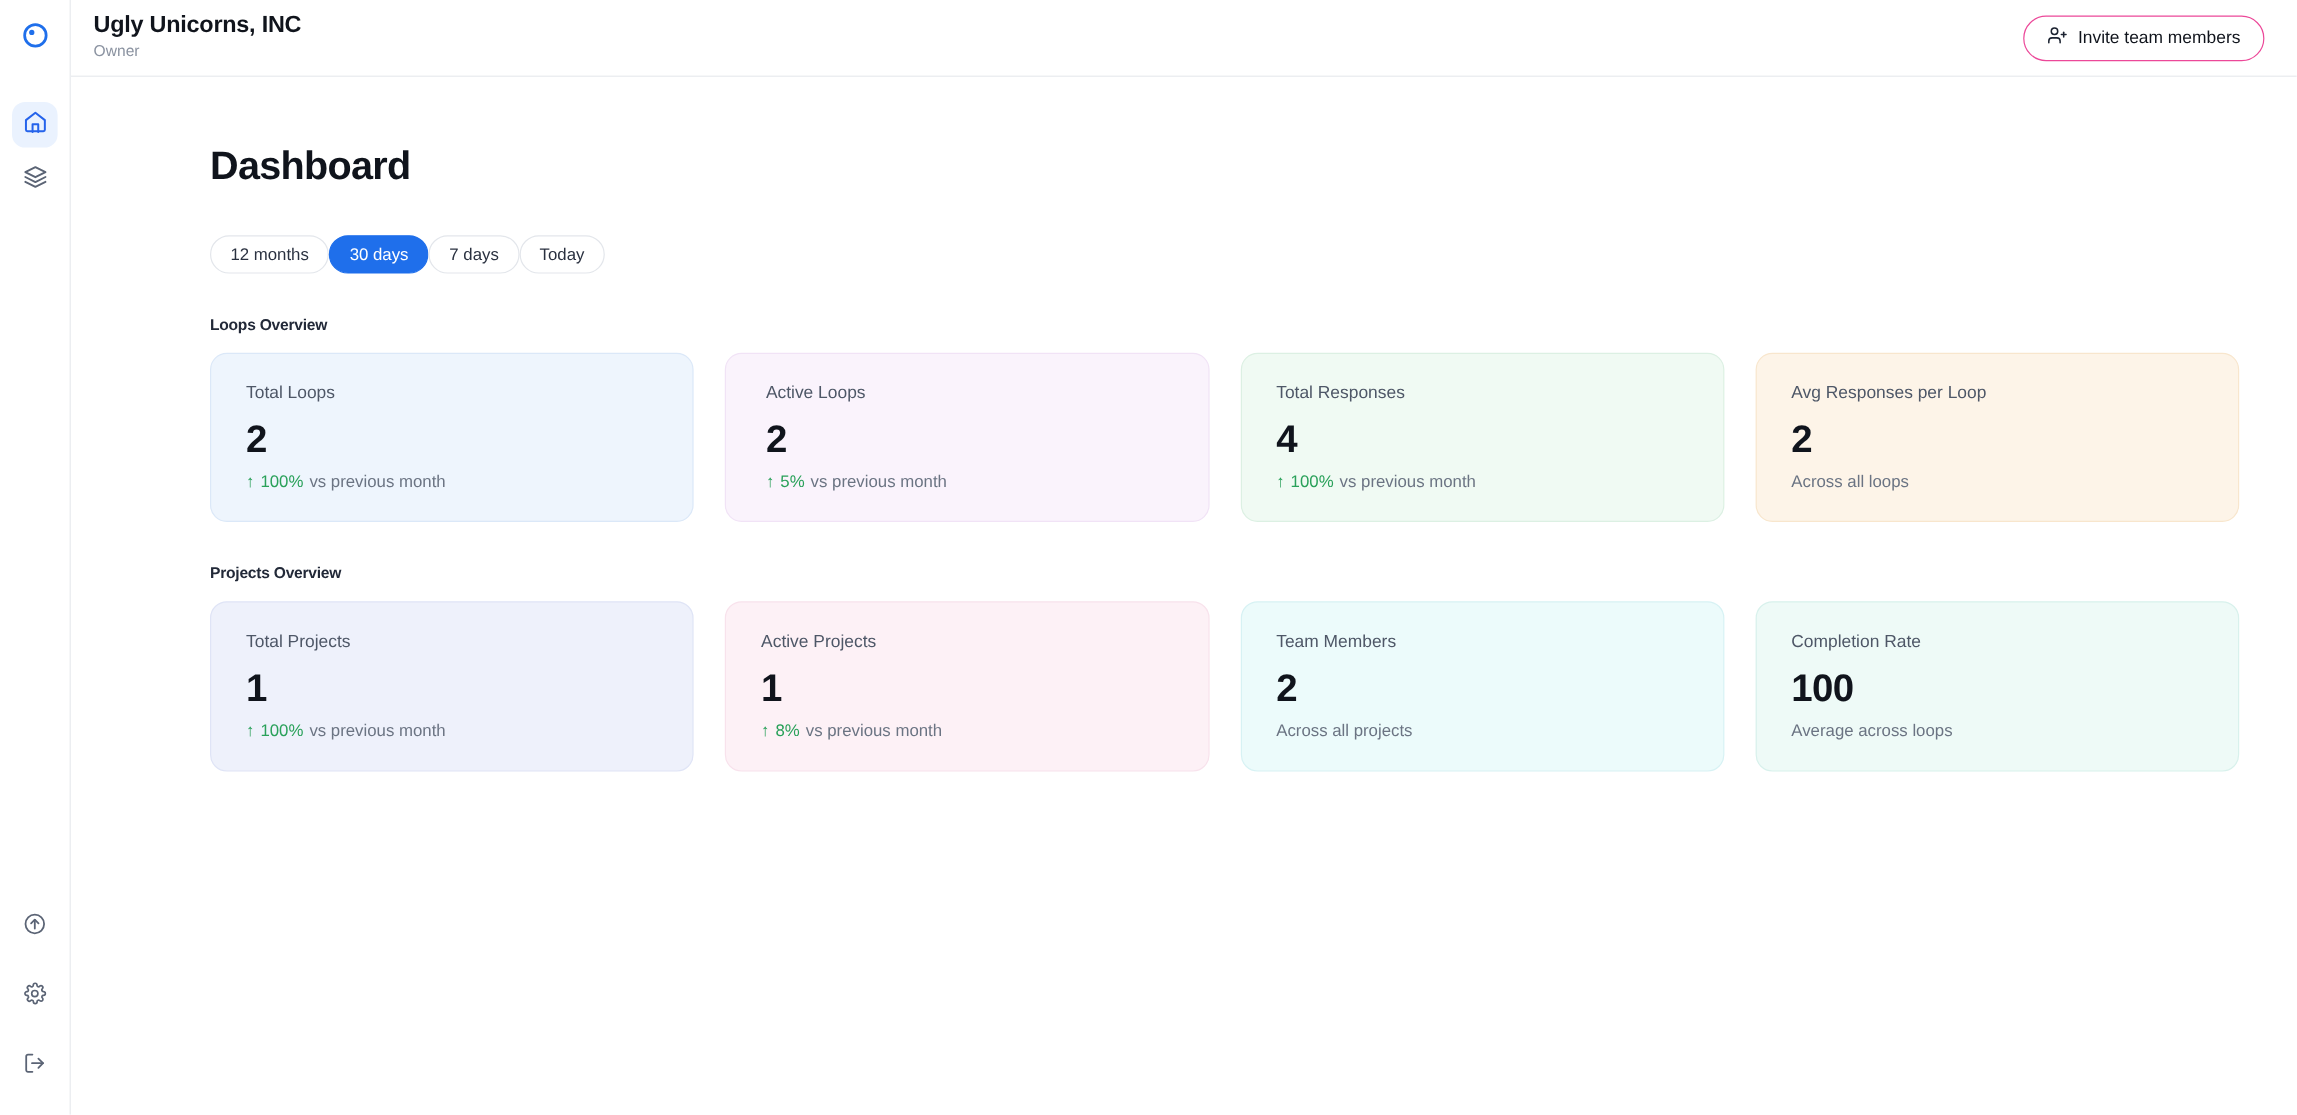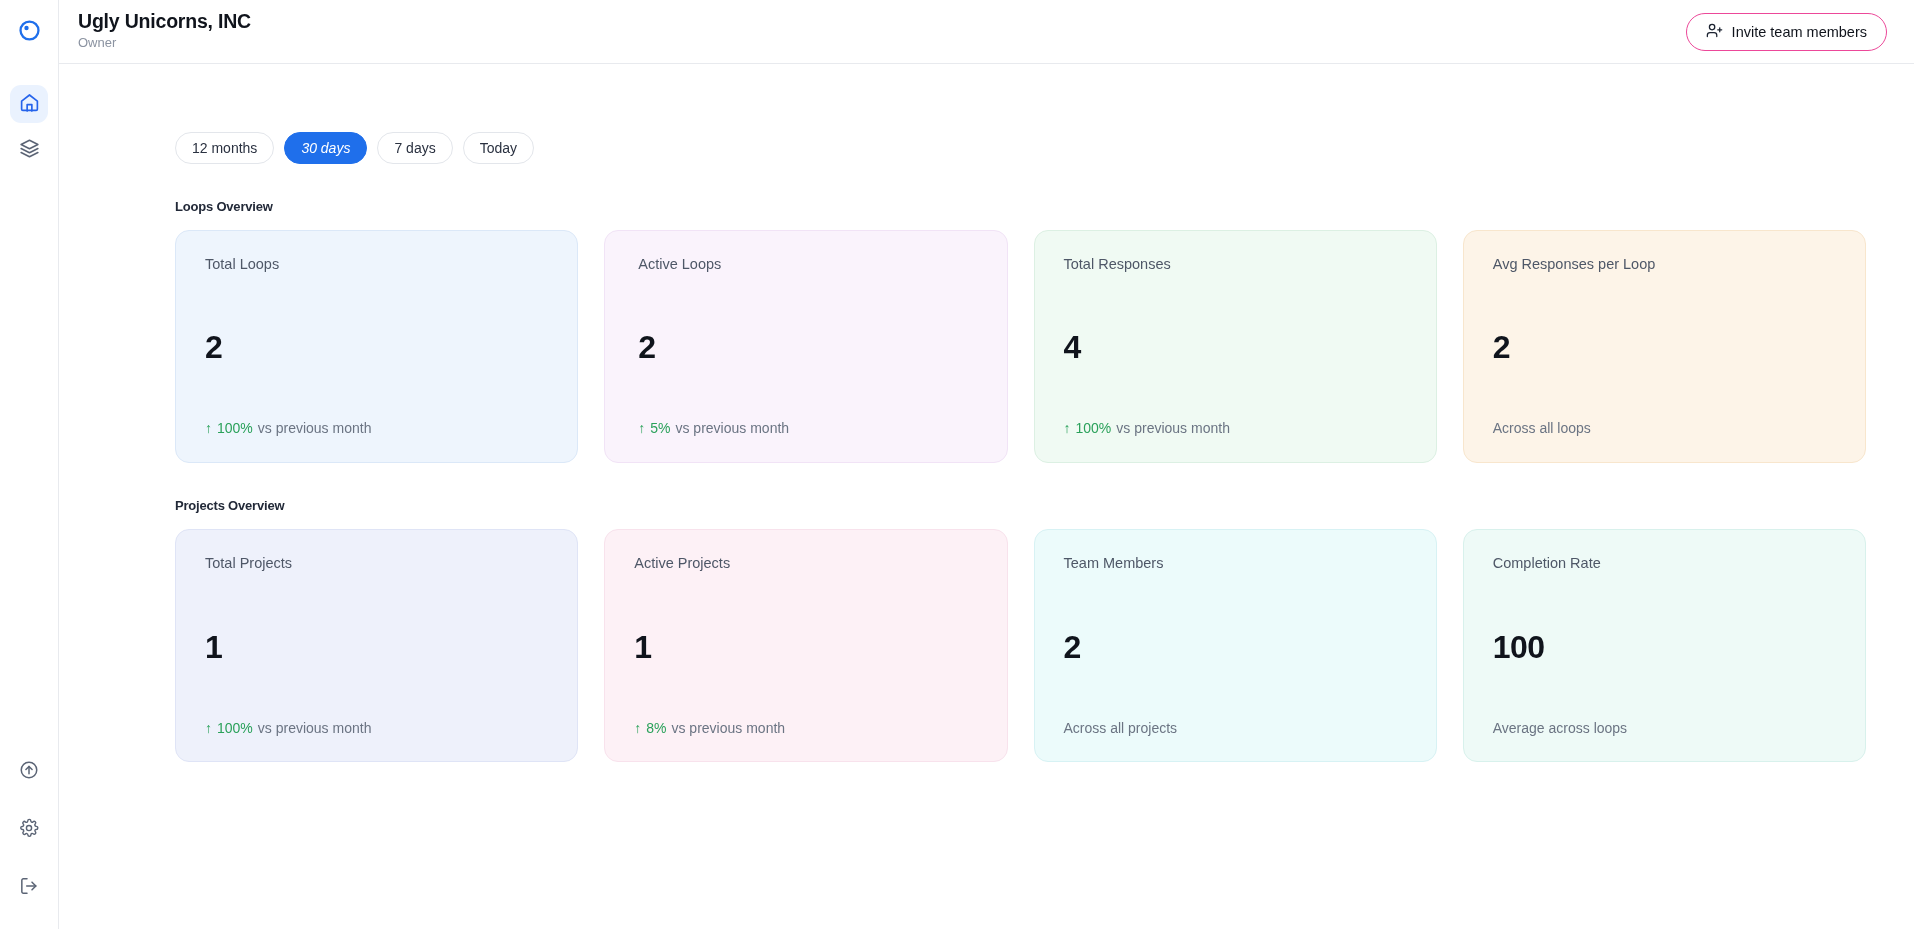--- a/index.html
+++ b/index.html
@@ -137,22 +137,21 @@
   .page-title {
     font-size: 33px;
     font-weight: bold;
     color: #10141c;
     letter-spacing: -0.6px;
     line-height: 1.1;
   }
 
   .filters {
     display: flex;
-    gap: 10px;
-    margin-top: 12px;
+    margin-top: 40px;
   }
 
   .filter-pill {
     height: 32px;
     padding: 0 16px;
     border-radius: 16px;
     border: 1px solid #e3e6eb;
     background: #ffffff;
     font-size: 14px;
     color: #2a3140;
@@ -185,21 +184,20 @@
   }
 
   .stat-card {
     border-radius: 14px;
     border: 1px solid transparent;
     padding: 25px 27px 25px 29px;
     min-height: 117px;
     display: flex;
     flex-direction: column;
     cursor: default;
-    gap: 46px;
   }
 
   .stat-label {
     font-size: 14.5px;
     color: #4e5767;
     line-height: 1.2;
   }
 
   .stat-value {
     font-size: 32px;
@@ -314,24 +312,25 @@
             <path d="M19.4 8.2v5.7"></path>
             <path d="M22.2 11h-5.6"></path>
           </svg>
         </span>
         <span>Invite team members</span>
       </button>
     </header>
 
     <main class="content">
 
+      <h1 class="page-title">Dashboard</h1>
 
       <div class="filters">
         <button class="filter-pill">12 months</button>
-        <button class="filter-pill active" style="background: rgb(31, 111, 235); border-color: rgb(31, 111, 235); font-style: italic;">30 days</button>
+        <button class="filter-pill active" style="background: rgb(31, 111, 235); border-color: rgb(31, 111, 235);">30 days</button>
         <button class="filter-pill">7 days</button>
         <button class="filter-pill">Today</button>
       </div>
 
       <h2 class="section-title">Loops Overview</h2>
       <div class="card-grid">
 
         <div class="stat-card" style="background: rgb(238, 245, 253); border-color: rgb(219, 232, 248);">
           <div class="stat-label">Total Loops</div>
           <div class="stat-value">2</div>

